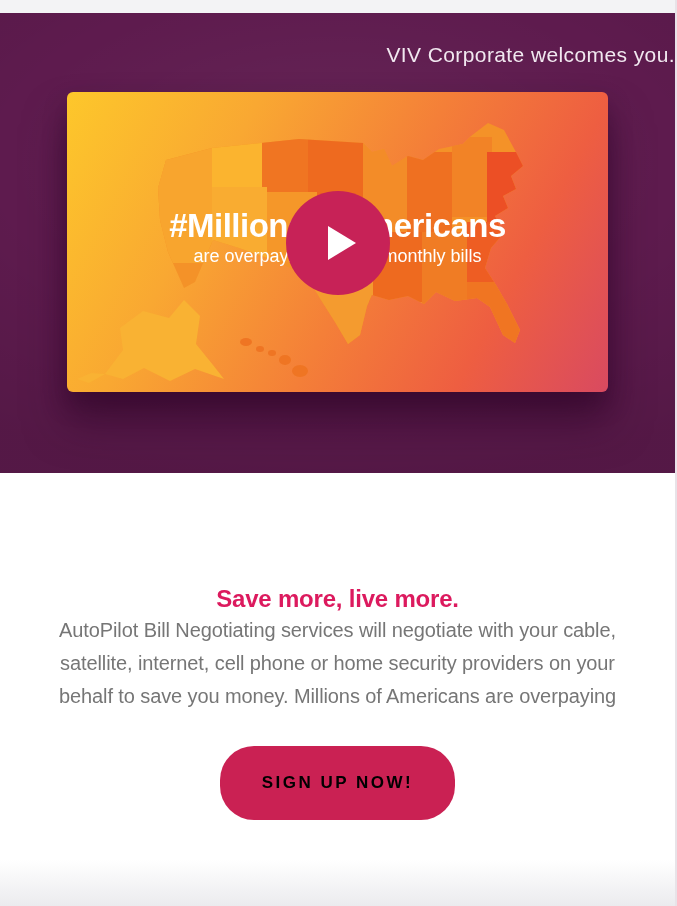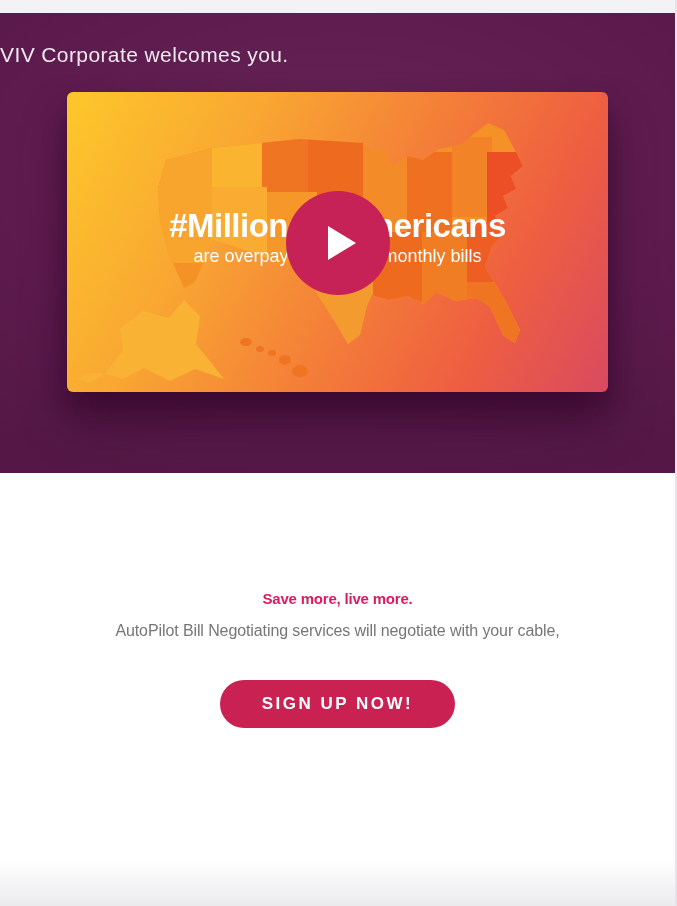--- a/index.html
+++ b/index.html
@@ -23,21 +23,21 @@
   
   .hero {
     position:relative;
     height:460px;
     background:var(--hero-background,#5e1b4e);
     background-image:radial-gradient(ellipse 90% 70% at 50% 32%,
       rgba(255,255,255,0.05) 0%, rgba(255,255,255,0.0) 55%, rgba(0,0,0,0.10) 100%);
   }
   .welcome {
     padding-top:30px;
-    text-align:left;
+    text-align:right;
     color:#f1e8f0;
     font-size:21px;
     font-weight:400;
     letter-spacing:0.4px;
   }
   .video-card {
     position:absolute;
     left:67px; top:79px;
     width:541px; height:300px;
     border-radius:6px;
@@ -78,40 +78,40 @@
     margin-left:7px;
   }
 
   
   .content {
     text-align:center;
     padding-top:115px;
   }
   .save-heading {
     color:var(--heading-pink,#dc1a5e);
-    font-size:15px;
+    font-size:24px;
     font-weight:700;
     line-height:22px;
     letter-spacing:-0.2px;
   }
   .paragraph {
     margin-top:4px;
     color:var(--body-gray,#767676);
-    font-size:16px;
+    font-size:20px;
     line-height:33px;
     letter-spacing:-0.1px;
   }
   .cta {
     margin-top:33px;
-    height:48px;
+    height:74px;
     padding:0 42px;
     border:none;
     border-radius:34px;
     background:var(--cta-pink,#ca2153);
-    color:#ffffff;
+    color:#000000;
     font-family:"Liberation Sans", sans-serif;
     font-size:17px;
     font-weight:700;
     letter-spacing:2.5px;
     cursor:pointer;
   }
 
   .bottom-fade {
     position:absolute;
     left:0; right:0; bottom:0;
@@ -180,19 +180,21 @@
         <span class="play-tri"></span>
       </button>
     </div>
   </section>
 
   <section class="content">
     <h2 class="save-heading">Save more, live more.</h2>
 
     <div class="paragraph">
       <div>AutoPilot Bill Negotiating services will negotiate with your cable,</div>
+      <div>satellite, internet, cell phone or home security providers on your</div>
+      <div>behalf to save you money. Millions of Americans are overpaying</div>
     </div>
 
     <button class="cta">SIGN UP NOW!</button>
   </section>
 
   <div class="bottom-fade"></div>
 </div>
 
 </body></html>

